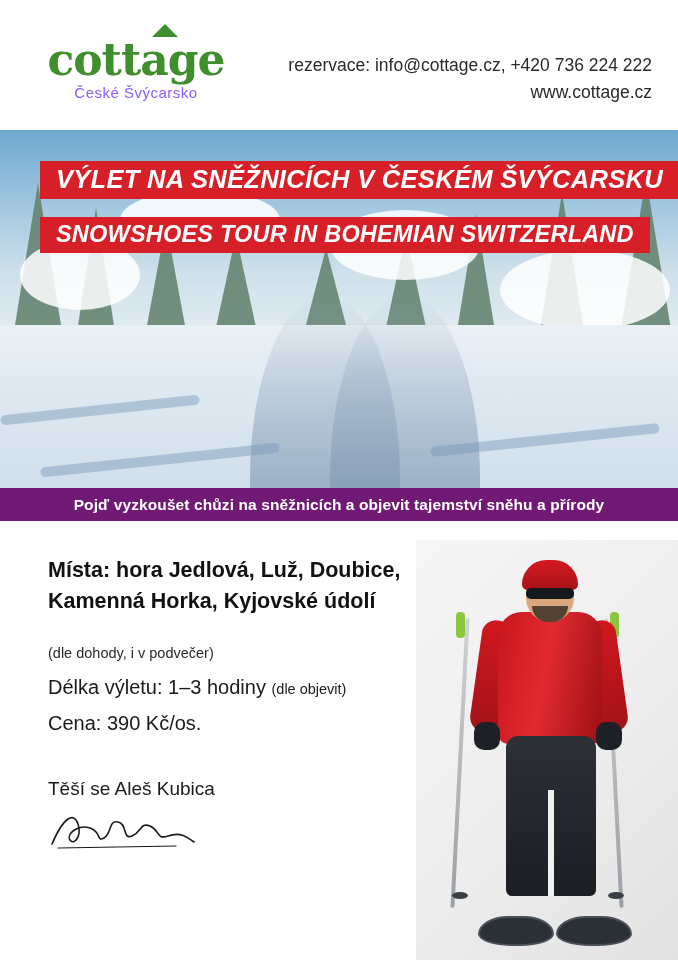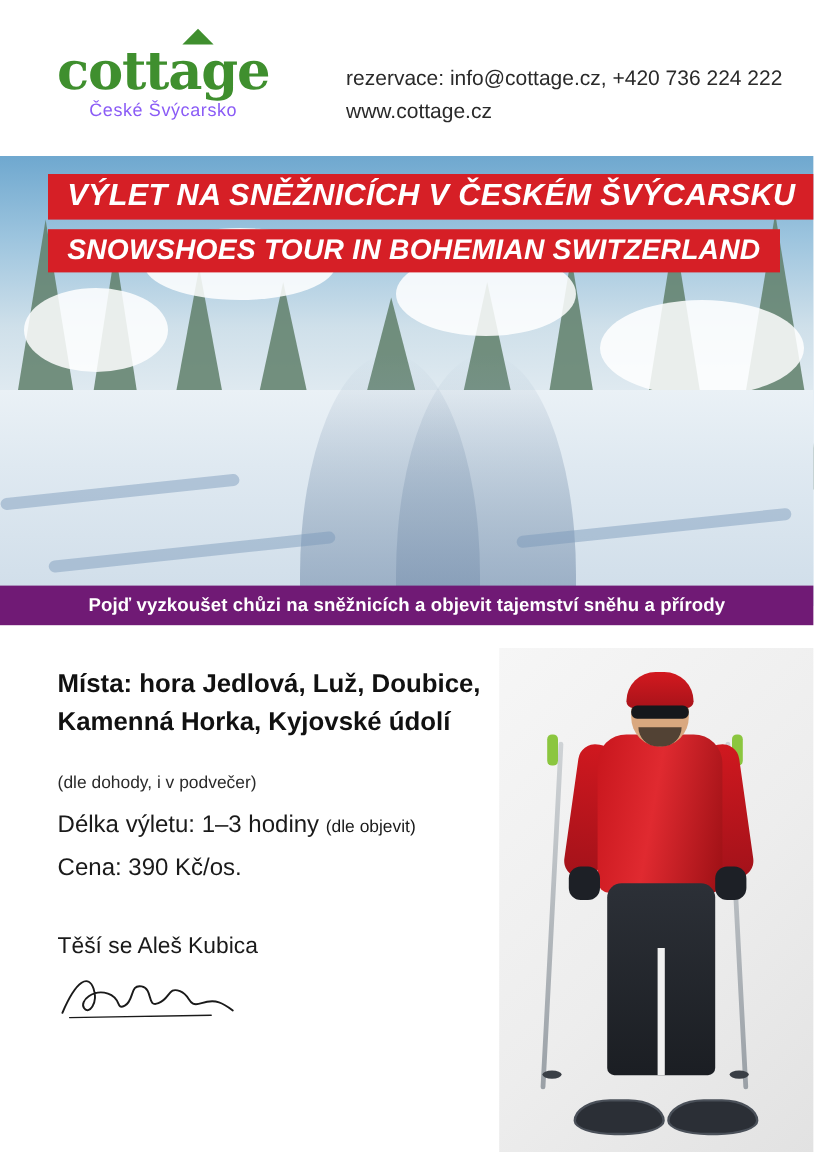--- a/index.html
+++ b/index.html
@@ -65,20 +65,21 @@
     font-family: "Liberation Sans", sans-serif;
     font-size: 15px;
     color: #8b5cf6;
     letter-spacing: 0.5px;
     margin-top: 2px;
   }
   .contact {
     position: absolute;
     right: 26px;
     top: 52px;
+    text-align: right;
     font-size: 17.5px;
     color: #2a2a2a;
     line-height: 1.55;
   }
 
   
   .photo {
     position: absolute;
     top: 130px; left: 0;
     width: 678px;
@@ -123,38 +124,38 @@
   .shadow-streak {
     position: absolute;
     height: 10px;
     background: rgba(120,150,185,0.45);
     border-radius: 6px;
     transform: rotate(-6deg);
   }
 
   .title-band {
     position: absolute;
-    top: 15px;
+    top: 31px;
     left: 40px;
     width: 600px;
   }
   .title-cz {
     display: inline-block;
     background: #d61f26;
     color: #ffffff;
     font-size: 25.5px;
     font-weight: bold;
     font-style: italic;
     letter-spacing: 0.3px;
     padding: 4px 16px 5px 16px;
     white-space: nowrap;
   }
   .title-en {
     display: inline-block;
-    margin-top: 8px;
+    margin-top: 18px;
     background: #d61f26;
     color: #ffffff;
     font-size: 23.5px;
     font-weight: bold;
     font-style: italic;
     letter-spacing: 0.2px;
     padding: 4px 16px 5px 16px;
     white-space: nowrap;
   }
 

